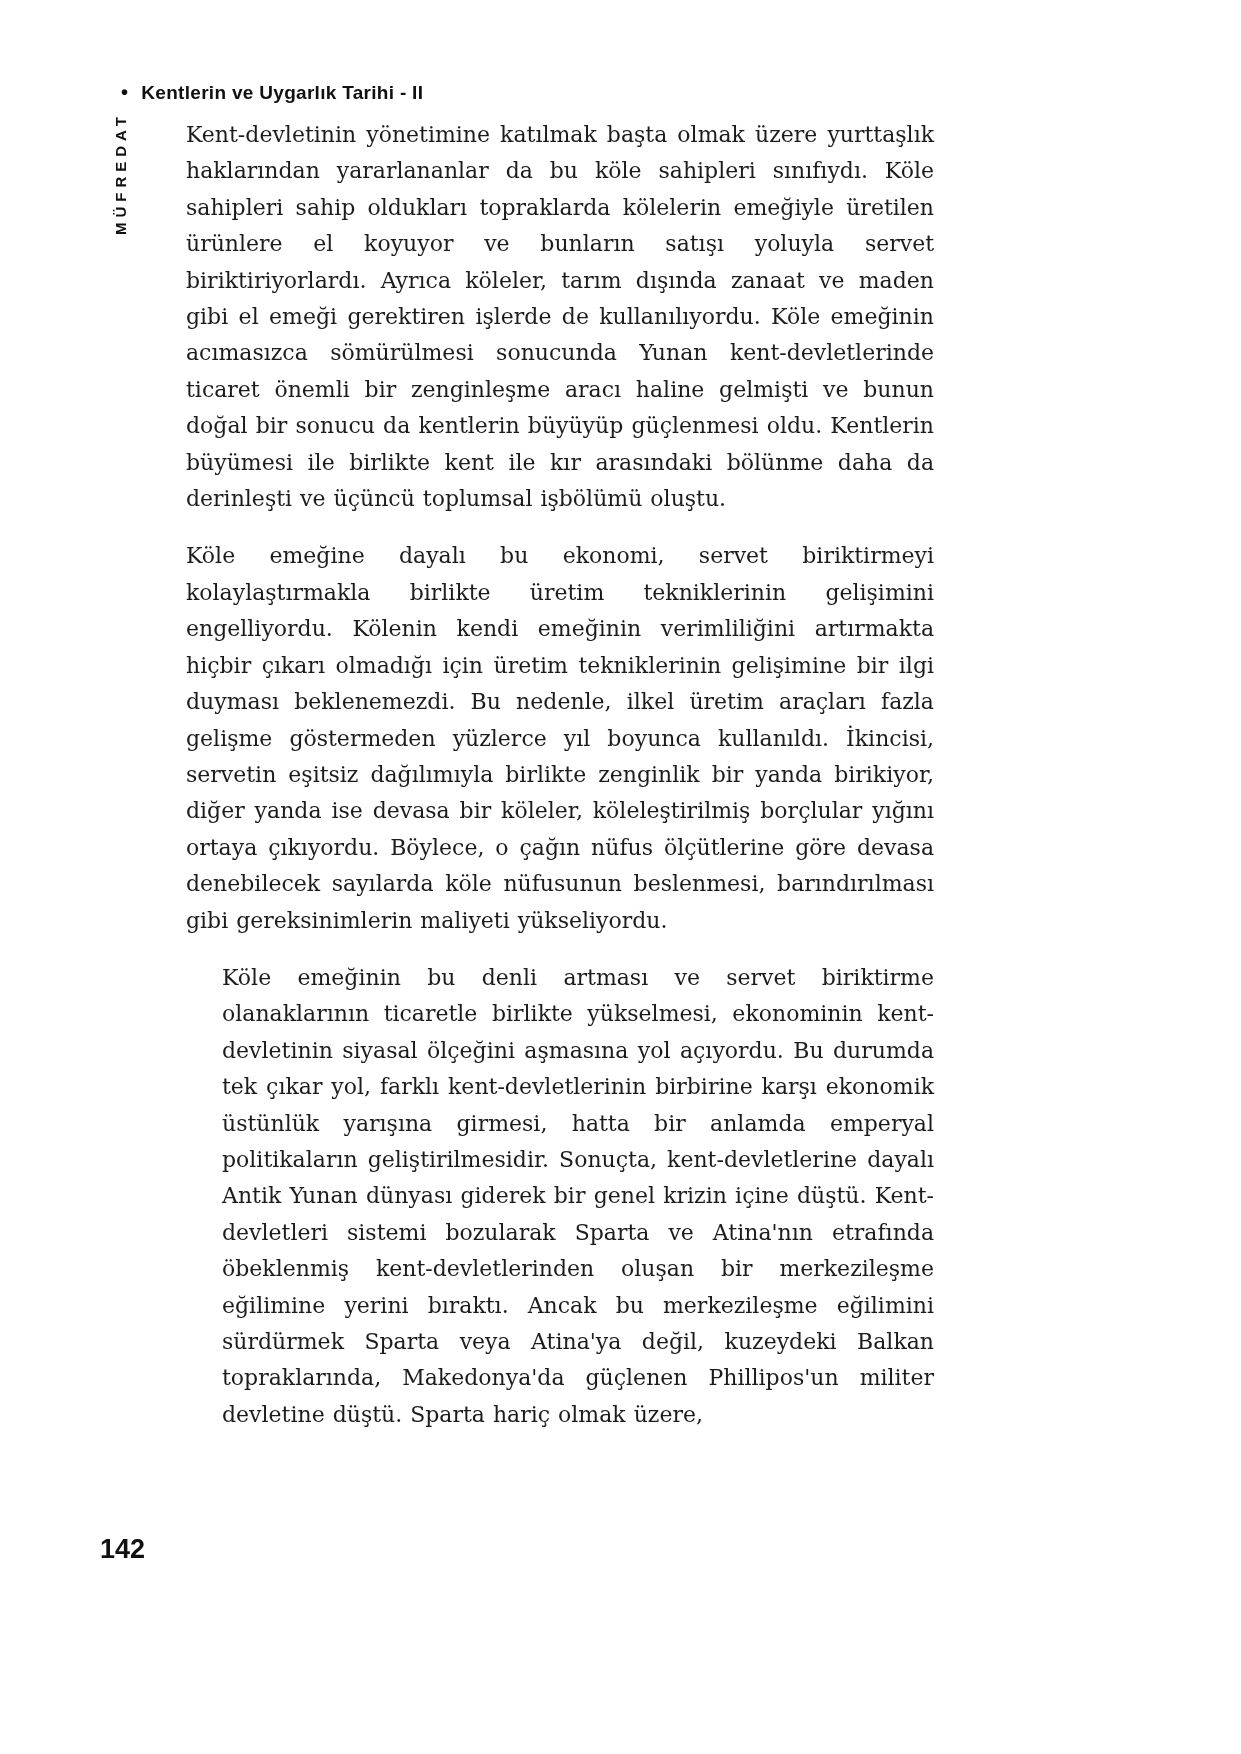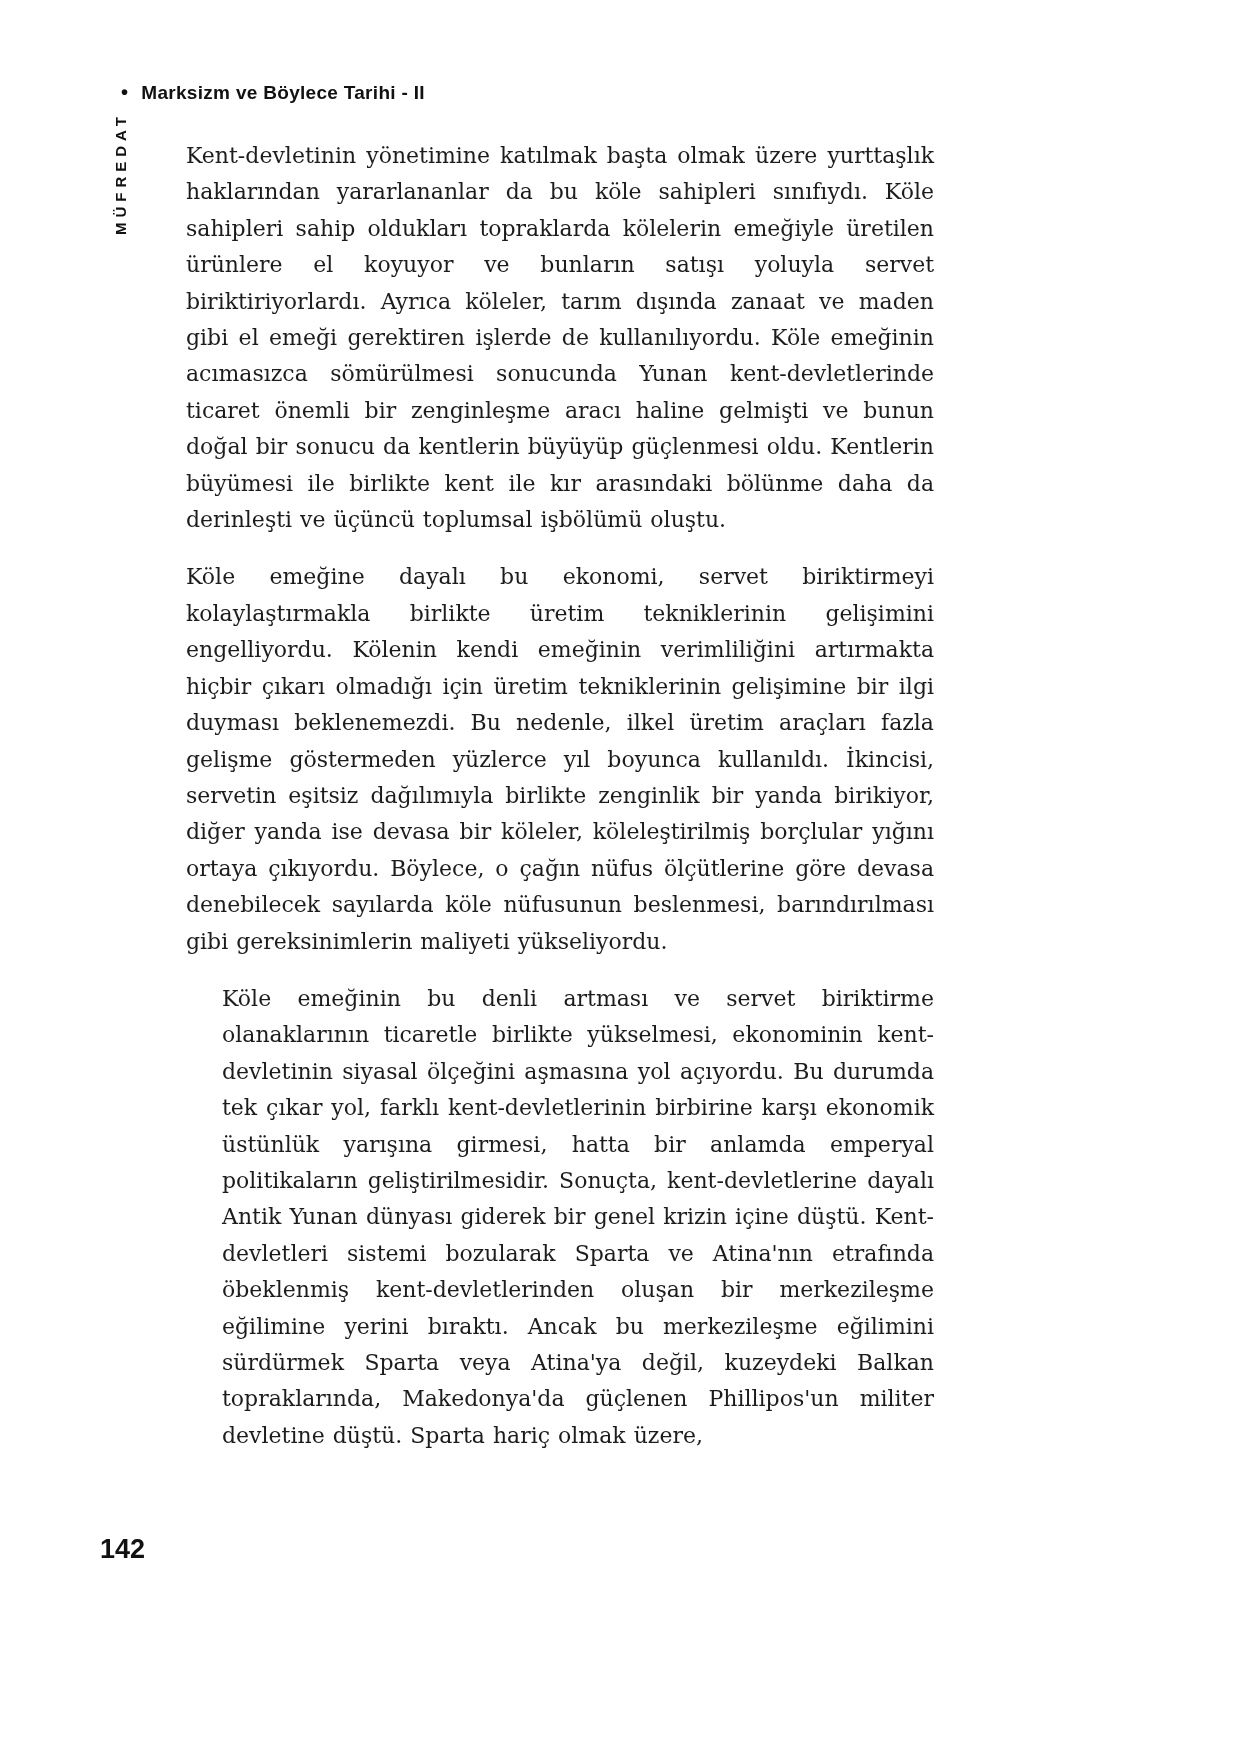--- a/index.html
+++ b/index.html
@@ -40,21 +40,21 @@
     transform: rotate(180deg);
     font-family: "Liberation Sans", sans-serif;
     font-weight: 700;
     font-size: 15px;
     letter-spacing: 5px;
     color: #111111;
   }
   .body-text {
     position: absolute;
     left: 186px;
-    top: 138px;
+    top: 117px;
     width: 748px;
     font-family: "DejaVu Serif", "Liberation Serif", serif;
     font-size: 22px;
     line-height: 36.4px;
     text-align: justify;
     color: #1c1c1c;
   }
   .body-text p {
     margin: 0 0 21px 0;
     word-spacing: 1px;
@@ -70,21 +70,21 @@
     color: #111111;
   }
 </style>
 </head>
 <body>
 
 <div class="page">
 
   <header class="running-header">
     <span class="bullet">•</span>
-    <span>Marksizm ve Böylece Tarihi - II</span>
+    <span>Kentlerin ve Uygarlık Tarihi - II</span>
   </header>
 
   <div class="margin-label">MÜFREDAT</div>
 
   <main class="body-text">
     <p>Kent-devletinin yönetimine katılmak başta olmak üzere yurttaşlık haklarından yararlananlar da bu köle sahipleri sınıfıydı. Köle sahipleri sahip oldukları topraklarda kölelerin emeğiyle üretilen ürünlere el koyuyor ve bunların satışı yoluyla servet biriktiriyorlardı. Ayrıca köleler, tarım dışında zanaat ve maden gibi el emeği gerektiren işlerde de kullanılıyordu. Köle emeğinin acımasızca sömürülmesi sonucunda Yunan kent-devletlerinde ticaret önemli bir zenginleşme aracı haline gelmişti ve bunun doğal bir sonucu da kentlerin büyüyüp güçlenmesi oldu. Kentlerin büyümesi ile birlikte kent ile kır arasındaki bölünme daha da derinleşti ve üçüncü toplumsal işbölümü oluştu.</p>
     <p>Köle emeğine dayalı bu ekonomi, servet biriktirmeyi kolaylaştırmakla birlikte üretim tekniklerinin gelişimini engelliyordu. Kölenin kendi emeğinin verimliliğini artırmakta hiçbir çıkarı olmadığı için üretim tekniklerinin gelişimine bir ilgi duyması beklenemezdi. Bu nedenle, ilkel üretim araçları fazla gelişme göstermeden yüzlerce yıl boyunca kullanıldı. İkincisi, servetin eşitsiz dağılımıyla birlikte zenginlik bir yanda birikiyor, diğer yanda ise devasa bir köleler, köleleştirilmiş borçlular yığını ortaya çıkıyordu. Böylece, o çağın nüfus ölçütlerine göre devasa denebilecek sayılarda köle nüfusunun beslenmesi, barındırılması gibi gereksinimlerin maliyeti yükseliyordu.</p>
     <p>Köle emeğinin bu denli artması ve servet biriktirme olanaklarının ticaretle birlikte yükselmesi, ekonominin kent-devletinin siyasal ölçeğini aşmasına yol açıyordu. Bu durumda tek çıkar yol, farklı kent-devletlerinin birbirine karşı ekonomik üstünlük yarışına girmesi, hatta bir anlamda emperyal politikaların geliştirilmesidir. Sonuçta, kent-devletlerine dayalı Antik Yunan dünyası giderek bir genel krizin içine düştü. Kent-devletleri sistemi bozularak Sparta ve Atina'nın etrafında öbeklenmiş kent-devletlerinden oluşan bir merkezileşme eğilimine yerini bıraktı. Ancak bu merkezileşme eğilimini sürdürmek Sparta veya Atina'ya değil, kuzeydeki Balkan topraklarında, Makedonya'da güçlenen Phillipos'un militer devletine düştü. Sparta hariç olmak üzere,</p>
   </main>
 

